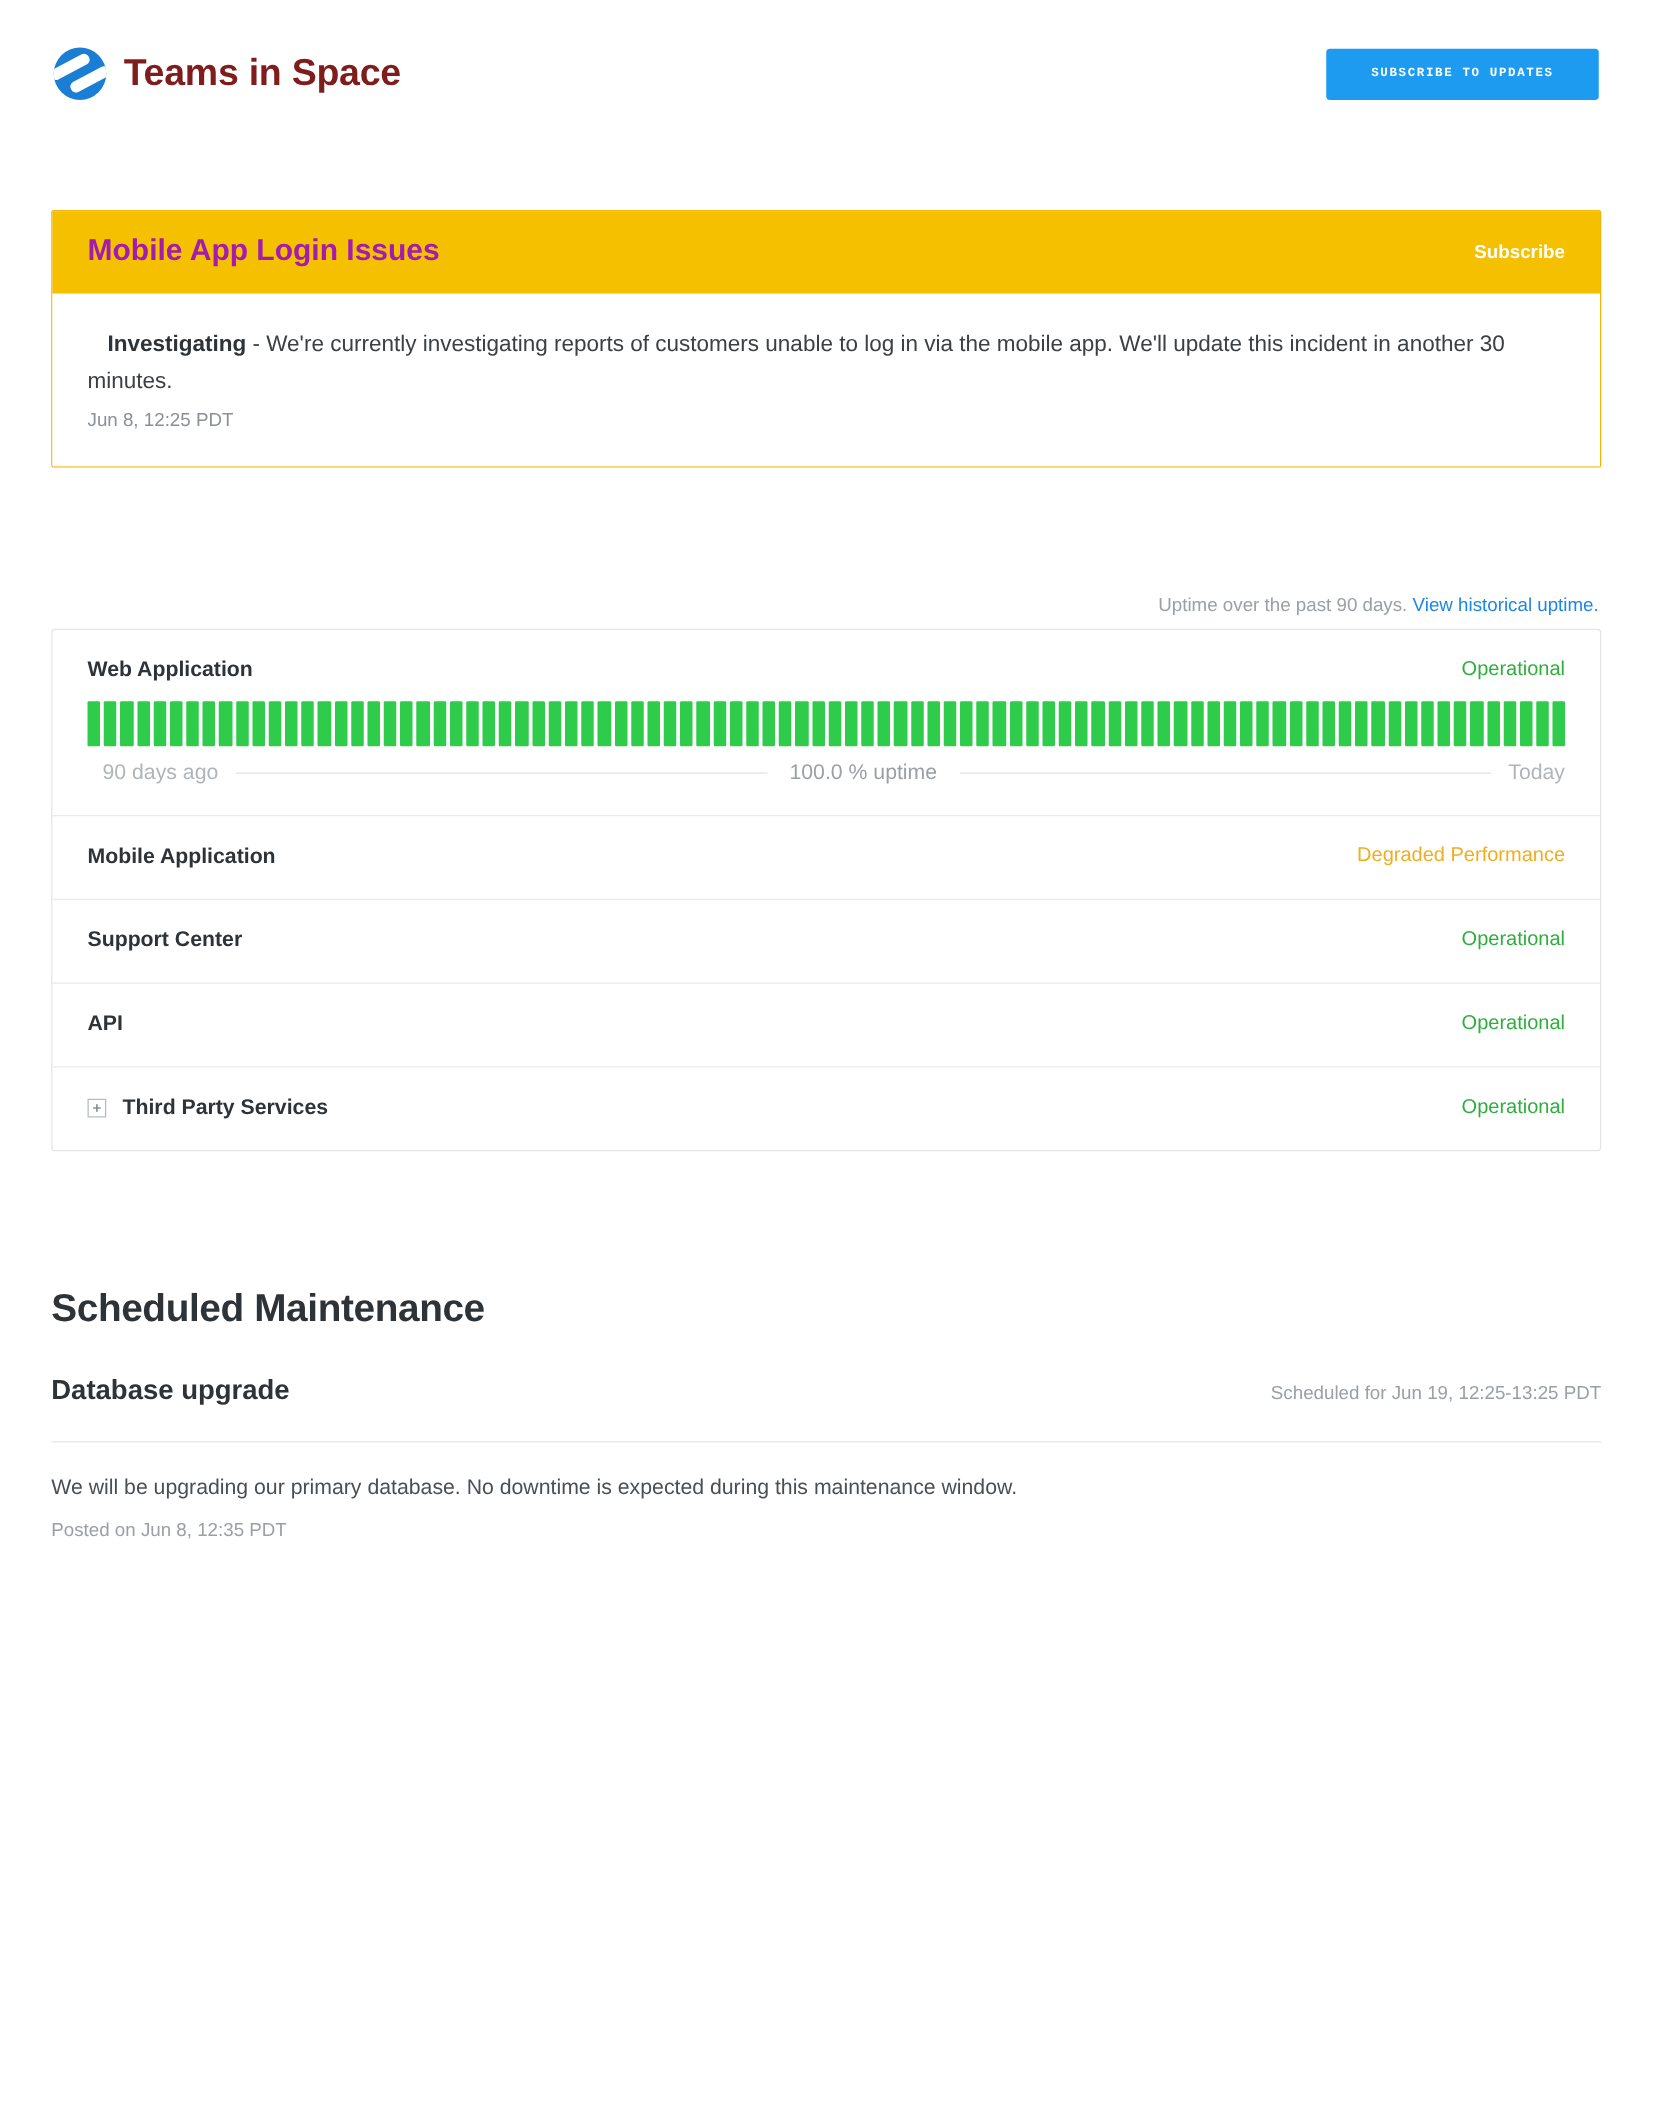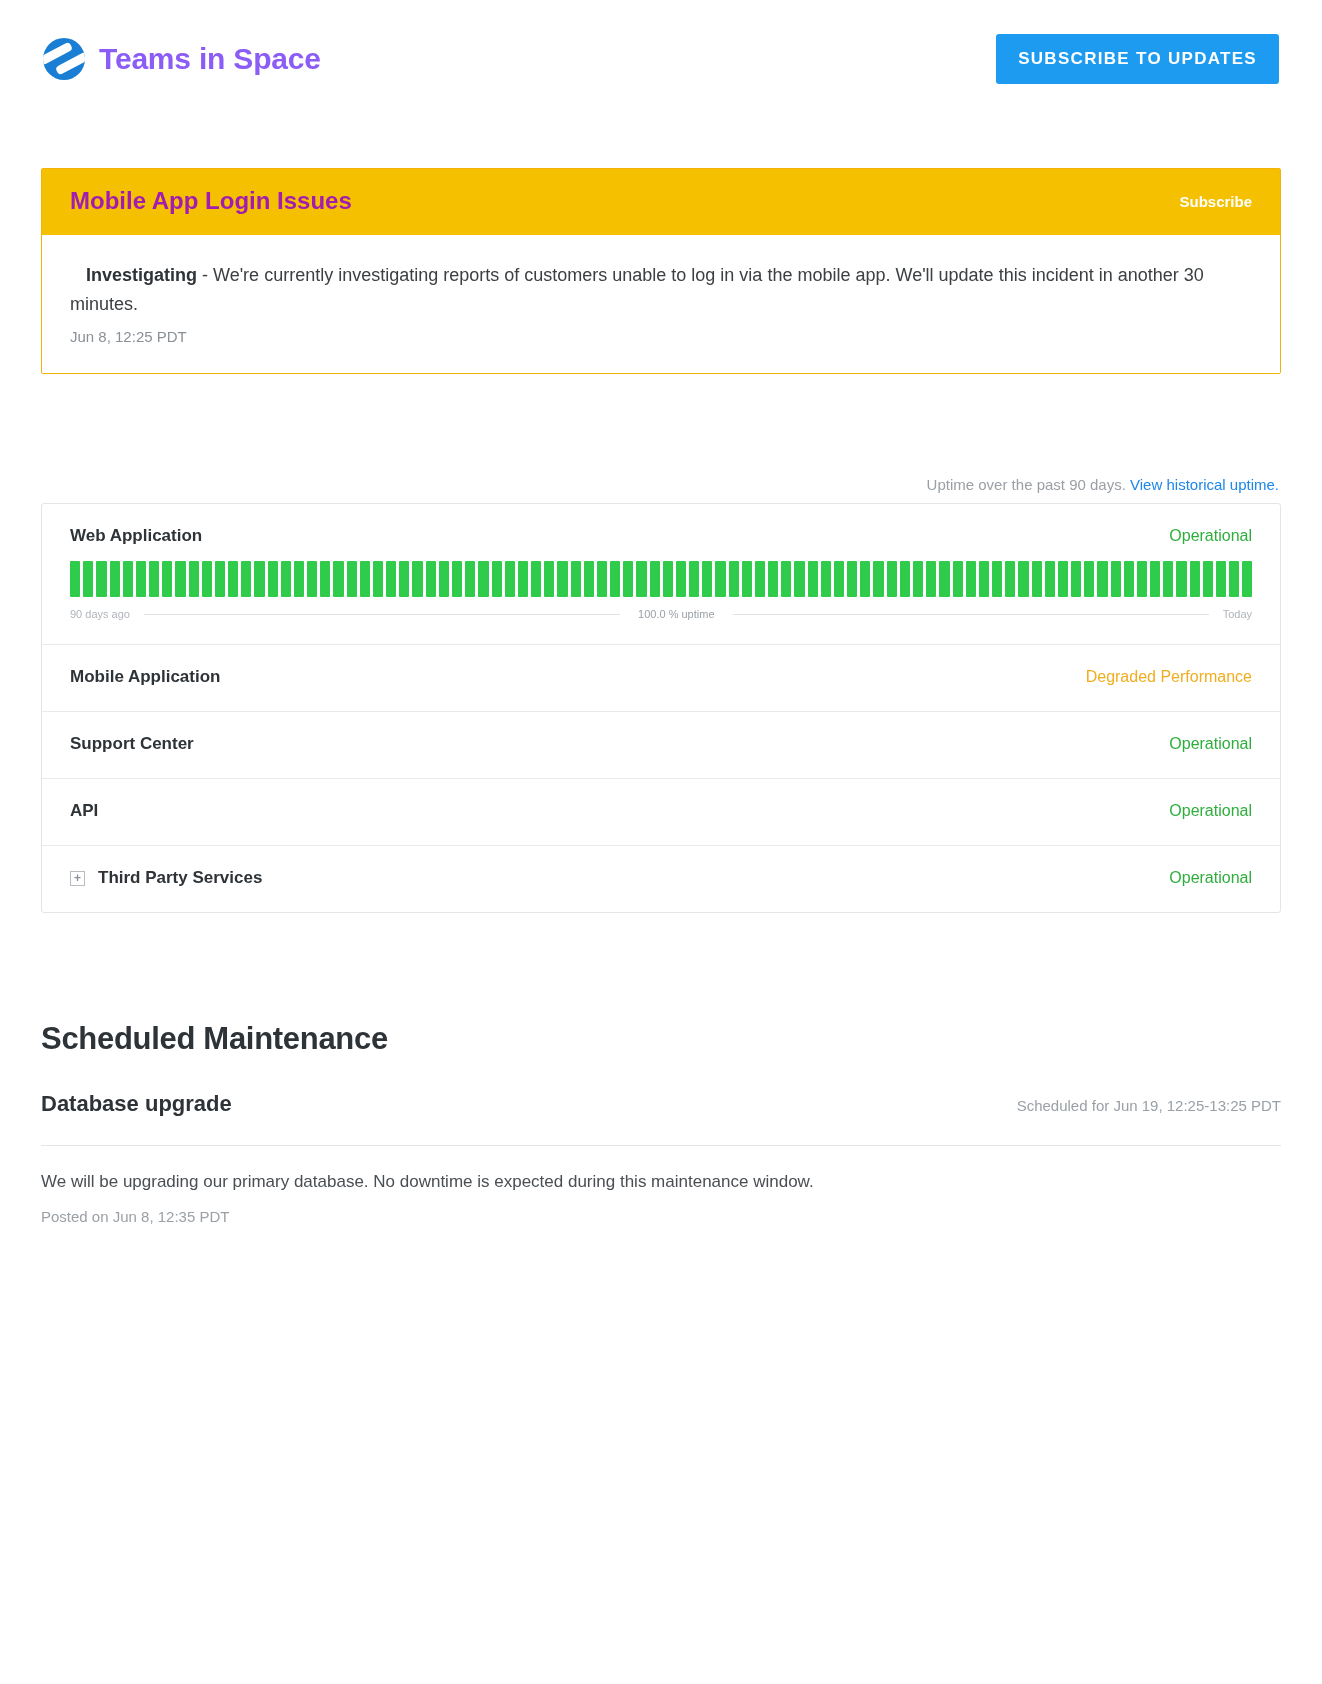--- a/index.html
+++ b/index.html
@@ -58,34 +58,34 @@
     position: absolute;
     left: 12px; top: 21px;
     width: 34px; height: 9px;
     background: #ffffff;
     transform: rotate(-28deg);
     border-radius: 4px;
   }
   .brand-name {
     font-size: 30px;
     font-weight: 700;
-    color: #8b5cf6;
+    color: #7f1d1d;
     letter-spacing: -0.2px;
   }
   .subscribe-btn {
     background: #1d9bf0;
     color: #ffffff;
     border: none;
     border-radius: 3px;
-    font-size: 17px;
+    font-size: 10px;
     font-weight: 700;
     letter-spacing: 1.3px;
-    padding: 15px 22px;
+    padding: 15px 36px;
     cursor: pointer;
-    font-family: Liberation Sans, sans-serif;
+    font-family: Liberation Mono, monospace;
   }
 
   
   .incident {
     margin-top: 76px;
     border: 1px solid #f4b30a;
     border-radius: 2px;
   }
   .incident-head {
     background: #f5c000;
@@ -209,22 +209,23 @@
   .uptime-graph span {
     flex: 1 1 auto;
     background: #2fcc4b;
     border-radius: 1px;
   }
   .uptime-legend {
     margin-top: 11px;
     display: flex;
     align-items: center;
     justify-content: space-between;
-    font-size: 11px;
+    font-size: 17px;
     color: #b0b5ba;
+    margin-left: 12px;
   }
   .uptime-legend .mid {
     display: flex;
     align-items: center;
     gap: 18px;
     flex: 1 1 auto;
     margin: 0 14px;
   }
   .uptime-legend .rule {
     flex: 1 1 auto;

